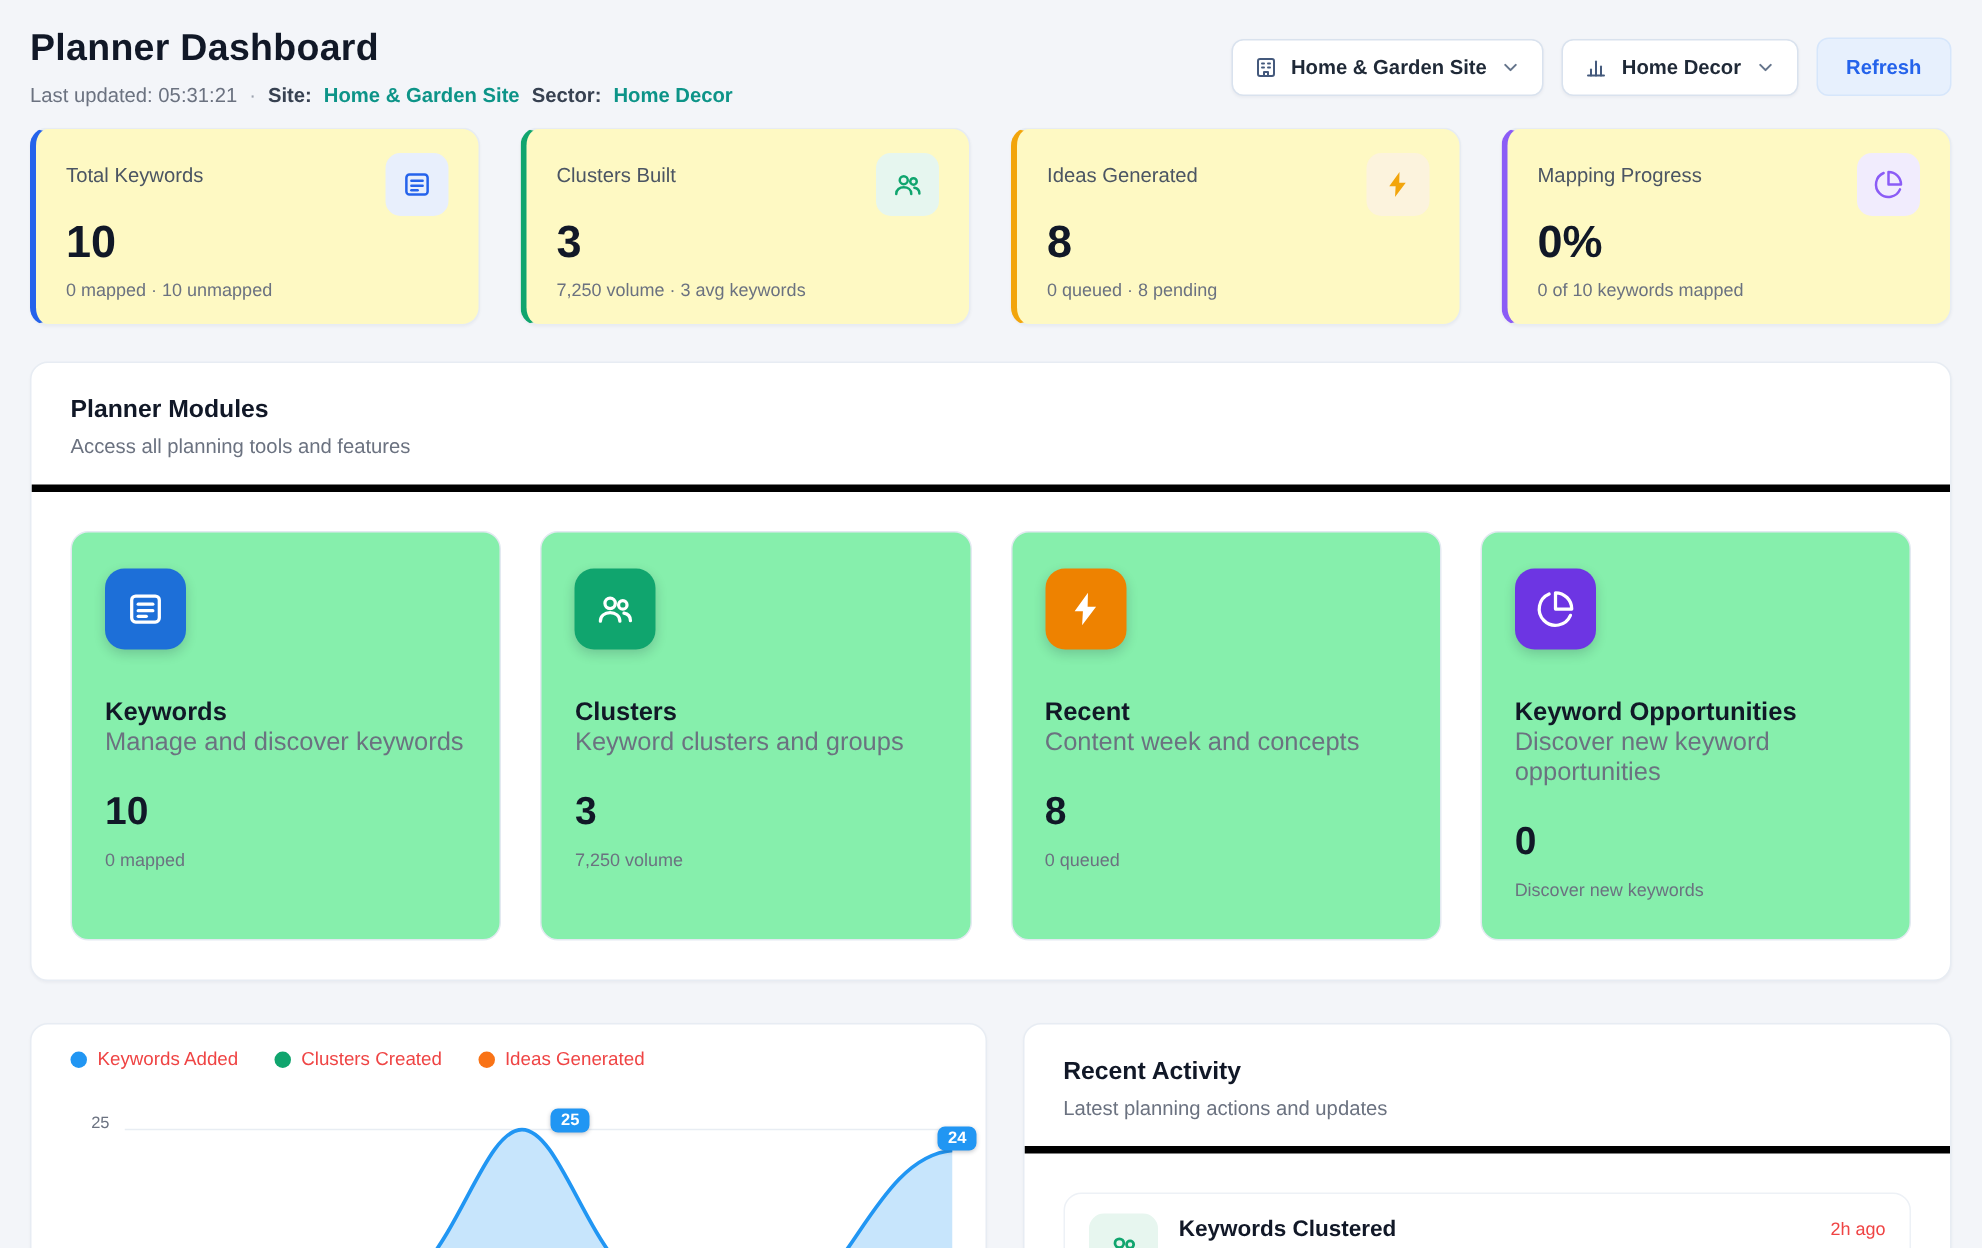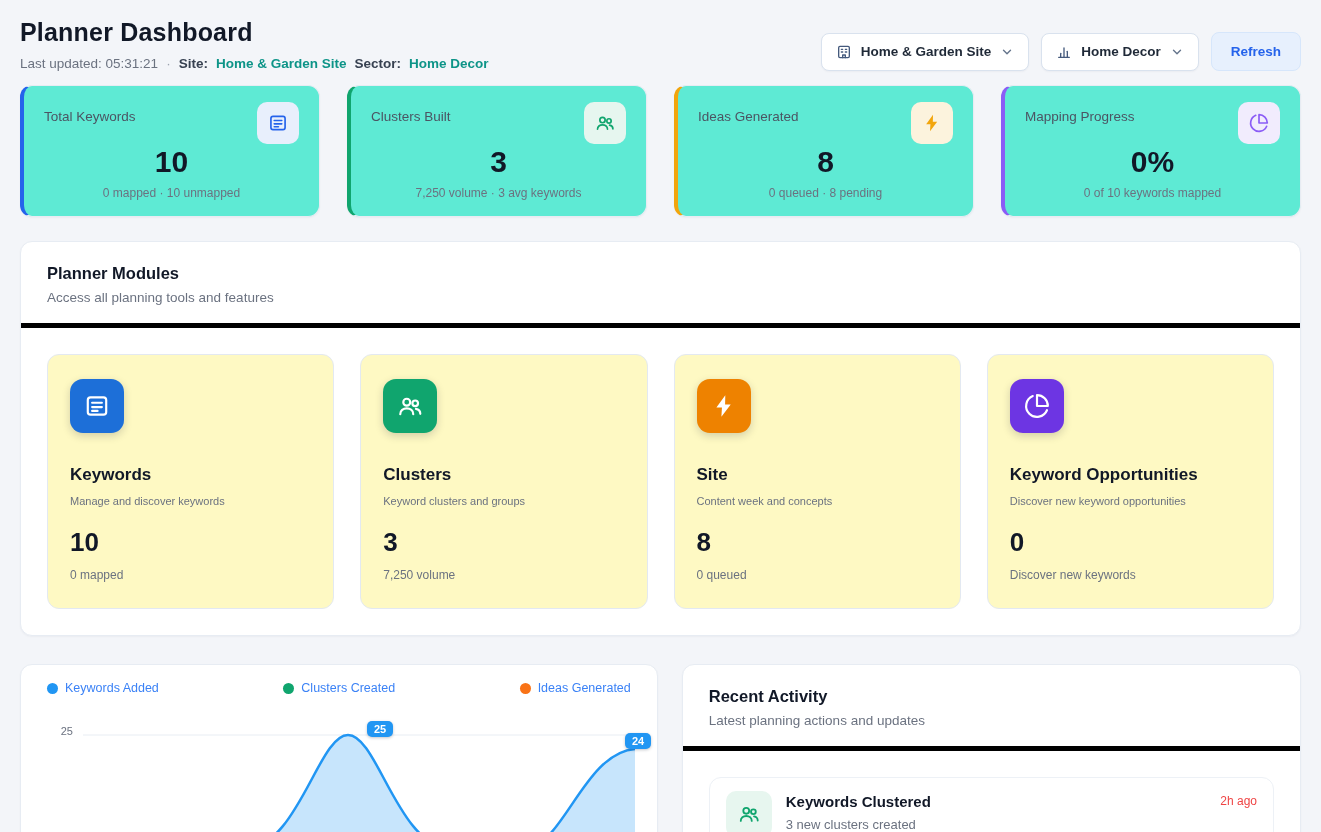--- a/index.html
+++ b/index.html
@@ -6,21 +6,21 @@
   html,body { width:1321px; height:832px; }
   body {
     background:#f3f5f9;
     font-family:"Liberation Sans", sans-serif;
     color:#0f172a;
     overflow:hidden;
   }
   .page { padding:18px 20px; }
 
   
-  .header { display:flex; justify-content:space-between; align-items:flex-end; }
+  .header { display:flex; justify-content:space-between; align-items:center; }
   .page-title { font-size:25px; font-weight:700; color:#111827; letter-spacing:.2px; }
   .sub-row { margin-top:9px; font-size:13.5px; color:#6b7280; display:flex; align-items:center; gap:8px; }
   .sub-label { color:#374151; font-weight:700; }
   .sub-link { color:#0d9488; font-weight:700; cursor:pointer; }
   .dot-sep { color:#9ca3af; }
   .header-controls { display:flex; gap:12px; align-items:center; }
   .dropdown {
     display:flex; align-items:center; gap:9px;
     background:#fff; border:1px solid #d9e2ee; border-radius:8px;
     padding:10px 14px; font-size:13.5px; font-weight:700; color:#1f2937; cursor:pointer;
@@ -39,22 +39,22 @@
   .c-amber  { --accent:#f2a50c; --iconbg:#fcf3dd; }
   .c-purple { --accent:#8b5cf6; --iconbg:#f1ecfd; }
   .m-blue   { --mcolor:#1d6fd8; }
   .m-green  { --mcolor:#10a56e; }
   .m-orange { --mcolor:#ee8200; }
   .m-violet { --mcolor:#6d35e3; }
 
   
   .stats { margin-top:14px; display:grid; grid-template-columns:repeat(4,1fr); gap:27px; }
   .stat-card {
-    background:#5eead4; border:1px solid #e7ecf3; border-left:4px solid var(--accent);
-    border-radius:12px; padding:16px 20px 16px; box-shadow:0 1px 2px rgba(16,24,40,.04);text-align:center;
+    background:#fef9c3; border:1px solid #e7ecf3; border-left:4px solid var(--accent);
+    border-radius:12px; padding:16px 20px 16px; box-shadow:0 1px 2px rgba(16,24,40,.04);
   }
   .stat-top { display:flex; justify-content:space-between; align-items:flex-start; }
   .stat-label { font-size:13.5px; color:#4b5563; padding-top:7px; }
   .stat-iconbox {
     width:42px; height:42px; border-radius:10px; flex:0 0 auto;
     display:flex; align-items:center; justify-content:center;
     background:var(--iconbg); color:var(--accent);
   }
   .stat-value { font-size:30px; font-weight:700; color:#111827; margin-top:1px; }
   .stat-sub { font-size:12px; color:#6b7280; margin-top:7px; }
@@ -65,39 +65,39 @@
     box-shadow:0 1px 2px rgba(16,24,40,.04); overflow:hidden;
   }
   .panel-head { padding:22px 26px 18px; border-bottom:5px solid #000000; }
   .panel-title { font-size:16.5px; font-weight:700; color:#111827; }
   .panel-sub { margin-top:7px; font-size:13.5px; color:#6b7280; }
 
   
   .modules { display:grid; grid-template-columns:repeat(4,1fr); gap:26px; padding:26px; }
   .module-card {
     border:1px solid #e3e9f1; border-radius:12px; padding:24px 22px 26px;
-    background:#fef9c3; cursor:pointer;
+    background:#86efac; cursor:pointer;
   }
   .module-icon {
     width:54px; height:54px; border-radius:13px; color:#fff; background:var(--mcolor);
     display:flex; align-items:center; justify-content:center;
     box-shadow:0 3px 8px rgba(15,23,42,.18);
   }
   .module-title { margin-top:32px; font-size:17px; font-weight:700; color:#111827; }
-  .module-desc { margin-top:10px; font-size:11px; color:#6b7280; }
+  .module-desc { font-size:17px; color:#6b7280; }
   .module-value { margin-top:20px; font-size:26px; font-weight:700; color:#111827; }
   .module-sub { margin-top:10px; font-size:12px; color:#6b7280; }
 
   
   .bottom { margin-top:28px; display:grid; grid-template-columns:1.03fr 1fr; gap:24px; }
   .bottom .panel { margin-top:0; }
 
   
   .chart-body { padding:16px 26px 0; }
-  .legend { display:flex; justify-content:space-between; gap:24px; font-size:12.5px; color:#3b82f6; }
+  .legend { display:flex; justify-content:flex-start; gap:24px; font-size:12.5px; color:#ef4444; }
   .legend-item { display:flex; align-items:center; gap:7px; }
   .legend-dot { width:11px; height:11px; border-radius:50%; }
   .ld-blue { background:#2196f3; } .ld-green { background:#10a56e; } .ld-orange { background:#f97316; }
   .chart-box { position:relative; margin-top:24px; height:130px; }
   .y-tick { position:absolute; left:0; top:6px; width:26px; text-align:right; font-size:11px; color:#6b7280; }
   .chart-svg { position:absolute; left:36px; top:0; }
   .point-badge {
     position:absolute; background:#2196f3; color:#fff; font-size:11px; font-weight:700;
     padding:2px 7px; border-radius:5px; box-shadow:0 1px 3px rgba(15,23,42,.25);
   }
@@ -276,21 +276,21 @@
         <div class="module-value">3</div>
         <div class="module-sub">7,250 volume</div>
       </div>
 
       <div class="module-card m-orange">
         <div class="module-icon">
           <svg width="26" height="26" viewBox="0 0 24 24" fill="currentColor">
               <path d="M13.2 2 5 13.4h5.1L9.6 22l8.6-11.4h-5.2L13.2 2z"></path>
             </svg>
         </div>
-        <div class="module-title">Site</div>
+        <div class="module-title">Recent</div>
         <div class="module-desc">Content week and concepts</div>
         <div class="module-value">8</div>
         <div class="module-sub">0 queued</div>
       </div>
 
       <div class="module-card m-violet">
         <div class="module-icon">
           <svg width="26" height="26" viewBox="0 0 24 24" fill="none" stroke="currentColor" stroke-width="2" stroke-linecap="round" stroke-linejoin="round">
               <path d="M21.2 15.9A10 10 0 1 1 8.1 2.8"></path>
               <path d="M22 12A10 10 0 0 0 12 2v10z"></path>

